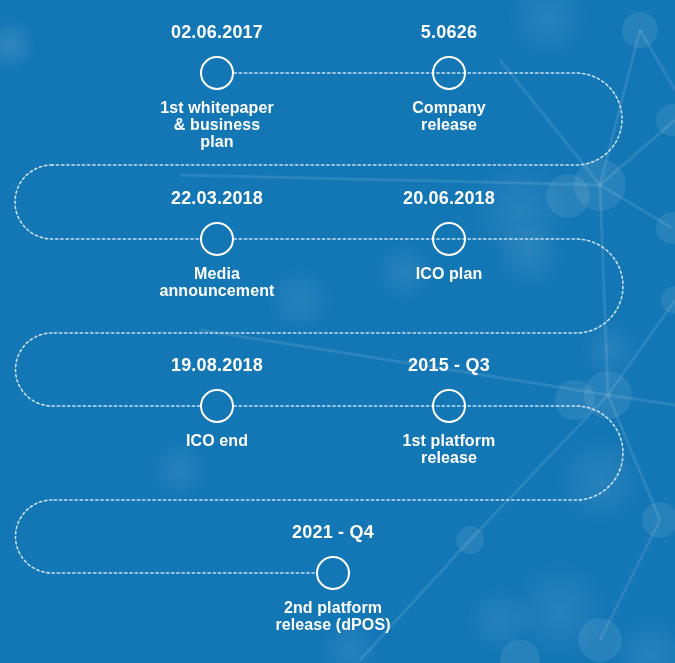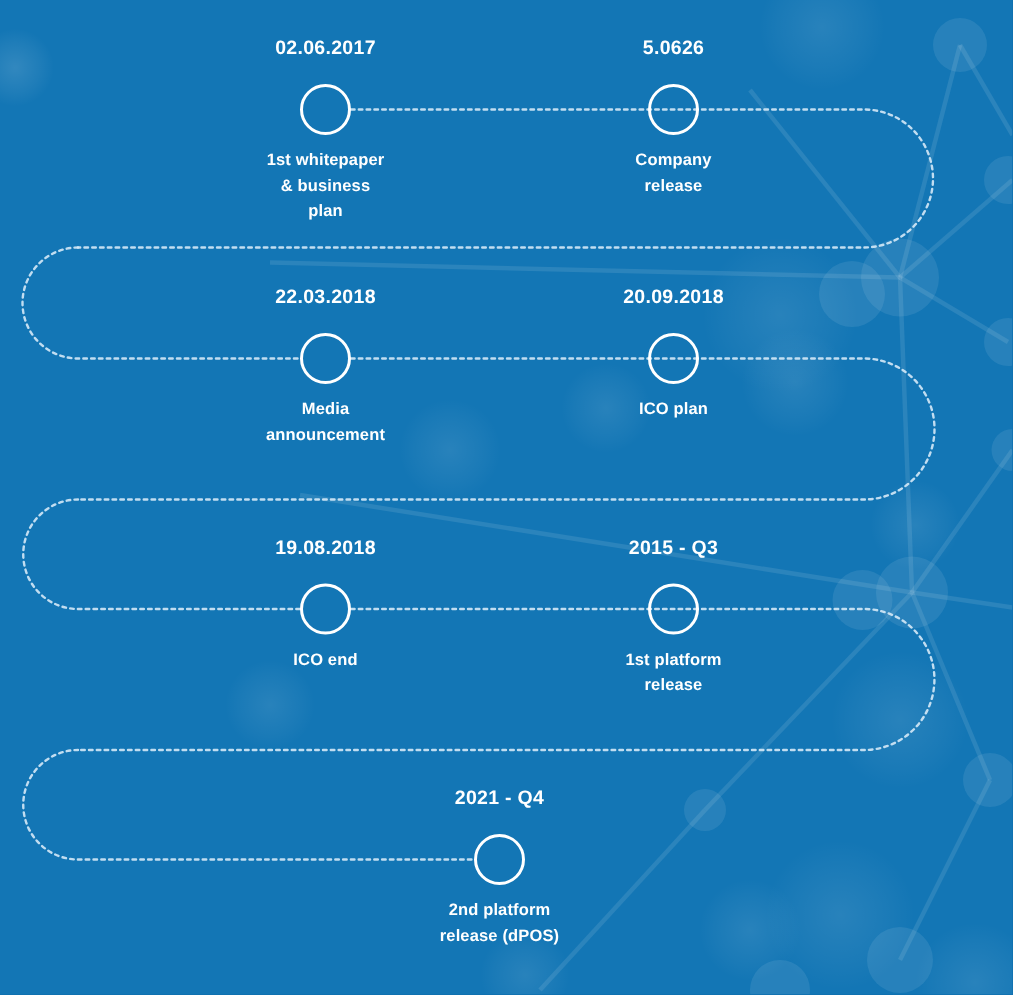--- a/index.html
+++ b/index.html
@@ -53,34 +53,34 @@
     box-sizing: border-box;
     background: transparent;
   }
   .node-date {
     position: absolute;
     left: -95px;
     top: -49px;
     width: 190px;
     text-align: center;
     color: #ffffff;
-    font-size: 13px;
+    font-size: 18px;
     font-weight: bold;
     letter-spacing: 0.2px;
     line-height: 16px;
     white-space: nowrap;
   }
   .node-desc {
     position: absolute;
     left: -95px;
     top: 26px;
     width: 190px;
     text-align: center;
     color: #ffffff;
-    font-size: 11px;
+    font-size: 16px;
     font-weight: bold;
     line-height: 17px;
     letter-spacing: 0.1px;
     white-space: pre-line;
   }
 </style>
 </head>
 <body>
 
 <div id="root">
@@ -191,21 +191,21 @@
   </div>
 
   <div class="node" style="left:217px; top:239px;">
     <div class="node-date">22.03.2018</div>
     <div class="node-ring"></div>
     <div class="node-desc">Media
 announcement</div>
   </div>
 
   <div class="node" style="left:449px; top:239px;">
-    <div class="node-date">20.09.2018</div>
+    <div class="node-date">20.06.2018</div>
     <div class="node-ring"></div>
     <div class="node-desc">ICO plan</div>
   </div>
 
   <div class="node" style="left:217px; top:406px;">
     <div class="node-date">19.08.2018</div>
     <div class="node-ring"></div>
     <div class="node-desc">ICO end</div>
   </div>
 

